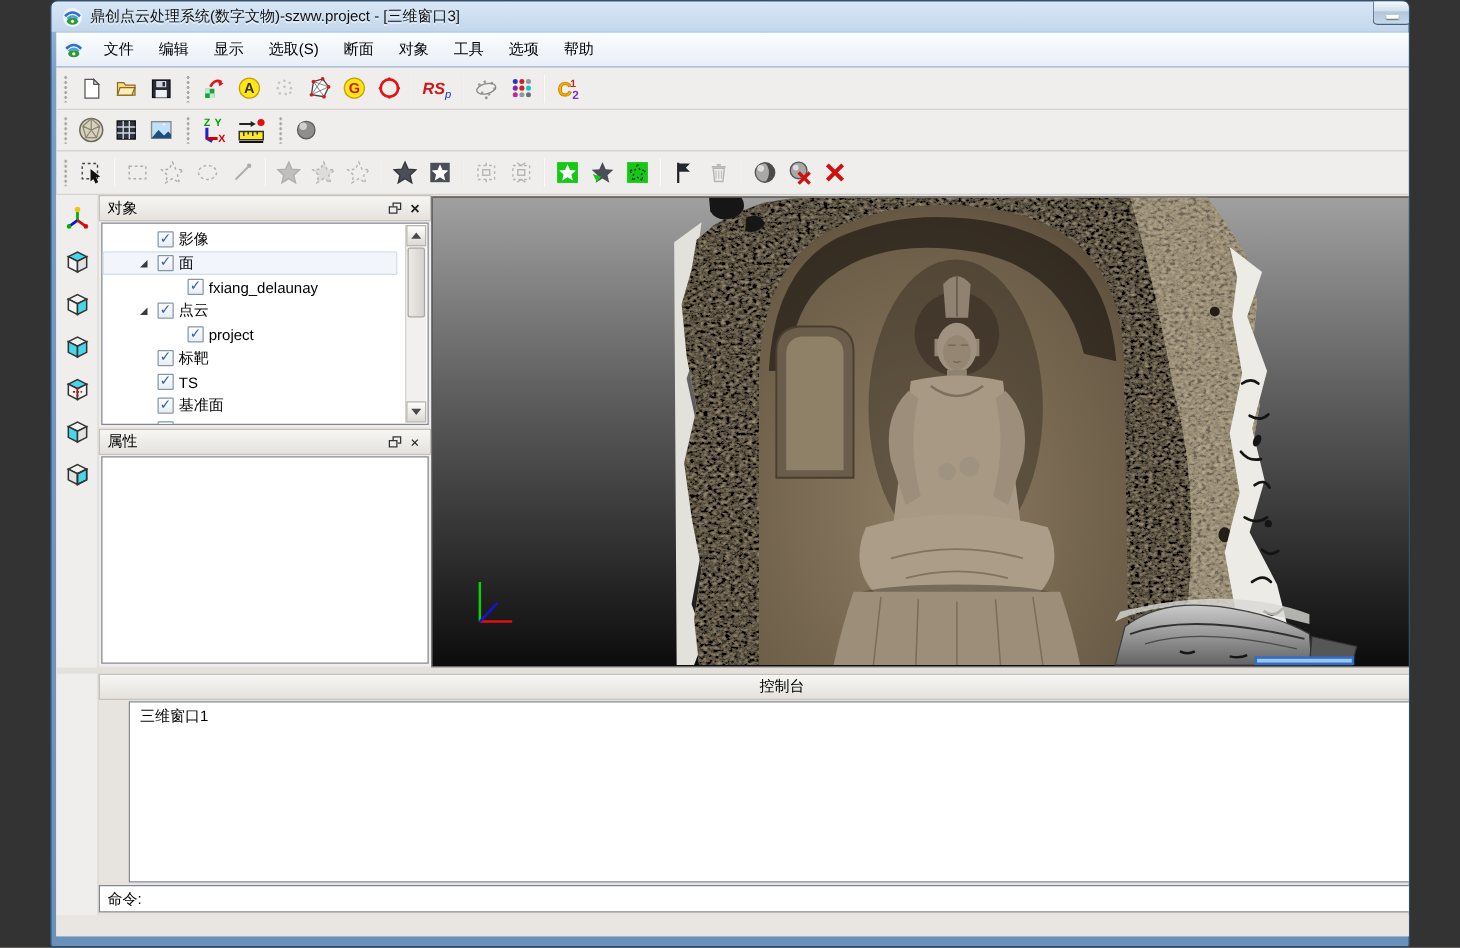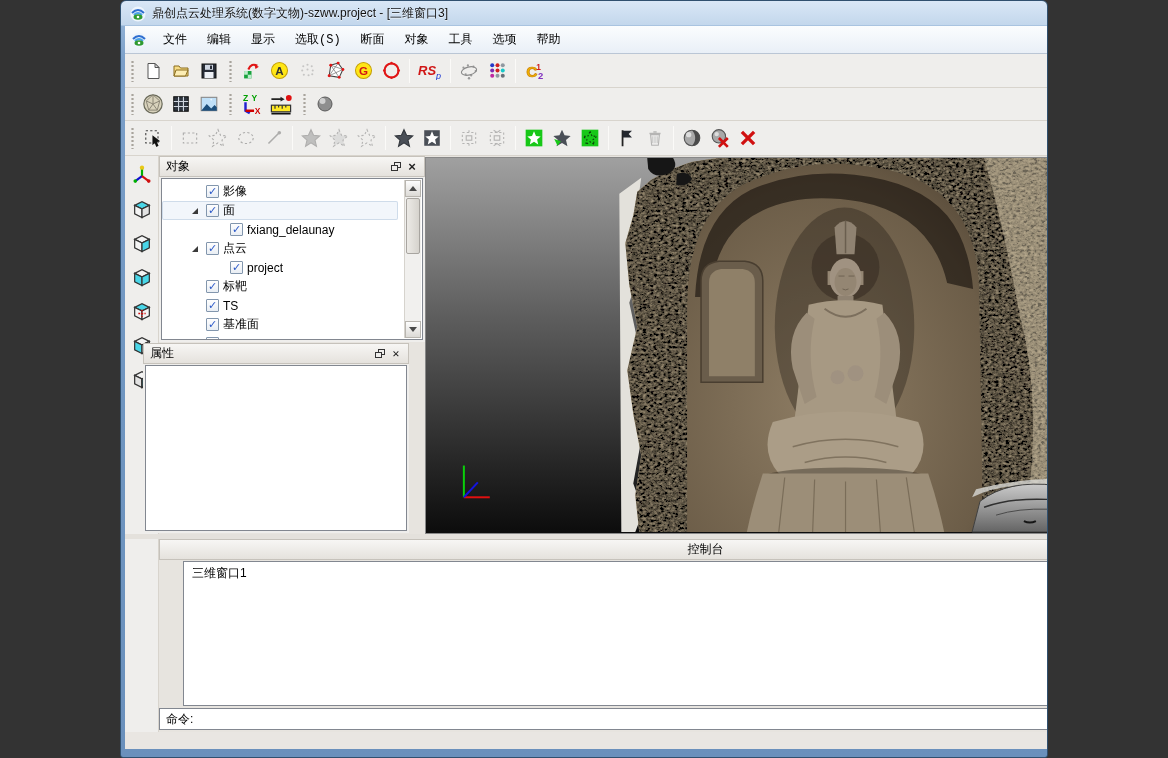--- a/index.html
+++ b/index.html
@@ -1,37 +1,37 @@
 <!DOCTYPE html>
 <html><head>
 <meta charset="utf-8">
 <style>
   html,body{margin:0;padding:0;background:#333;}
   *{box-sizing:border-box;}
-  .win{position:relative;width:928px;height:758px;margin:0 auto;
+  .win{position:relative;width:1088px;height:758px;margin:0 auto;
        font-family:"Liberation Sans","DejaVu Sans",sans-serif;font-size:12px;color:#000;
        background:linear-gradient(180deg,#dcb. 0);
        background:linear-gradient(180deg,#d9e7f6 0px,#c3d7ec 24px,#8fb0d4 25px,#7b9fc9 60px,#6f95c0 400px,#6a90bc 758px);
        border:1px solid #30506f;border-radius:6px 6px 3px 3px;overflow:hidden;}
   .abs{position:absolute;}
   
   .titlebar{left:0;top:0;width:1168px;height:25px;display:flex;align-items:center;padding-left:9px;gap:6px;}
   .title{color:#111;text-shadow:0 1px 0 rgba(255,255,255,.6);white-space:nowrap;}
   .wbtns{position:absolute;right:7px;top:0;display:flex;}
   .wbtn{height:19px;display:flex;align-items:center;justify-content:center;
         border:1px solid #43607e;border-top:none;border-radius:0 0 4px 4px;margin-left:-1px;
         background:linear-gradient(180deg,#f4f9fd 0%,#cfdeed 45%,#afc6db 46%,#c9d9ea 100%);}
   .wbtn.close{background:linear-gradient(180deg,#f4c3b4 0%,#e08a70 45%,#cf5436 46%,#e29a7e 100%);border-color:#7e3020;}
   .g-min{width:10px;height:3px;background:#fff;box-shadow:0 1px 1px rgba(0,0,0,.45);margin-top:7px;}
   .g-max{width:10px;height:8px;border:1px solid #fff;border-top:3px solid #fff;box-shadow:0 1px 1px rgba(0,0,0,.35);}
   .g-x{color:#fff;font-weight:bold;font-size:14px;line-height:1;text-shadow:0 1px 1px rgba(0,0,0,.5);}
   
   .menubar{left:4px;top:25px;width:1160px;height:28px;background:linear-gradient(180deg,#fbfdfe,#e9eff7);
            border-bottom:1px solid #bac6d5;display:flex;align-items:center;padding-left:6px;}
-  .mitem{padding:16px 10px;cursor:default;font-family:Liberation Mono, monospace;}
+  .mitem{padding:16px 10px;cursor:default;}
   .mdib{width:20px;height:16px;border:1px solid #8695a9;border-radius:2px;margin-left:2px;
         background:linear-gradient(180deg,#fdfdfd,#dde2ea);display:flex;align-items:center;justify-content:center;color:#394a5c;}
   .mdibs{position:absolute;right:6px;top:5px;display:flex;}
   .m-min{width:8px;height:2px;background:#44505f;margin-top:8px;}
   .m-x{font-size:12px;font-weight:bold;line-height:1;color:#44505f;}
   
   .fl{position:relative;width:10px;height:9px;display:inline-block;}
   .fl i{position:absolute;border:1px solid #333;background:#efeeec;width:7px;height:6px;}
   .fl i.b{left:0;bottom:0;} .fl i.t{right:0;top:0;}
   
@@ -580,21 +580,21 @@
             <span class="tri-up"></span>
           </div>
         <div class="thumb" style="top:18px;height:56px;"></div>
         <div class="sbtn" style="bottom:0">
             <span class="tri-dn"></span>
           </div>
       </div>
     </div>
   </div>
 
-  <div class="abs panel" style="left:22px;top:342px;width:266px;height:190px;font-family:Liberation Serif, serif;">
+  <div class="abs panel" style="left:38px;top:342px;width:266px;height:190px;font-family:Liberation Serif, serif;">
     <div class="phead">
       <span class="ptitle">属性</span>
       <span class="pbtn">
           <span class="fl">
             <i class="t"></i>
             <i class="b"></i>
           </span>
         </span>
       <span class="pbtn">
           <span class="px">×</span>

